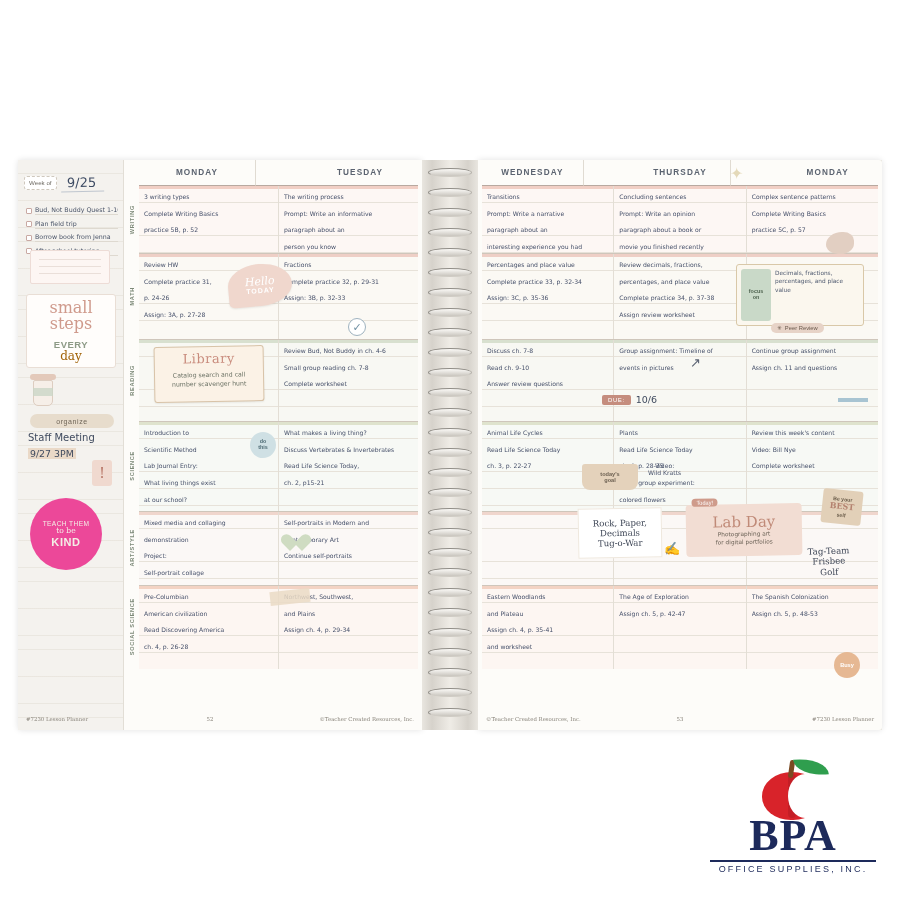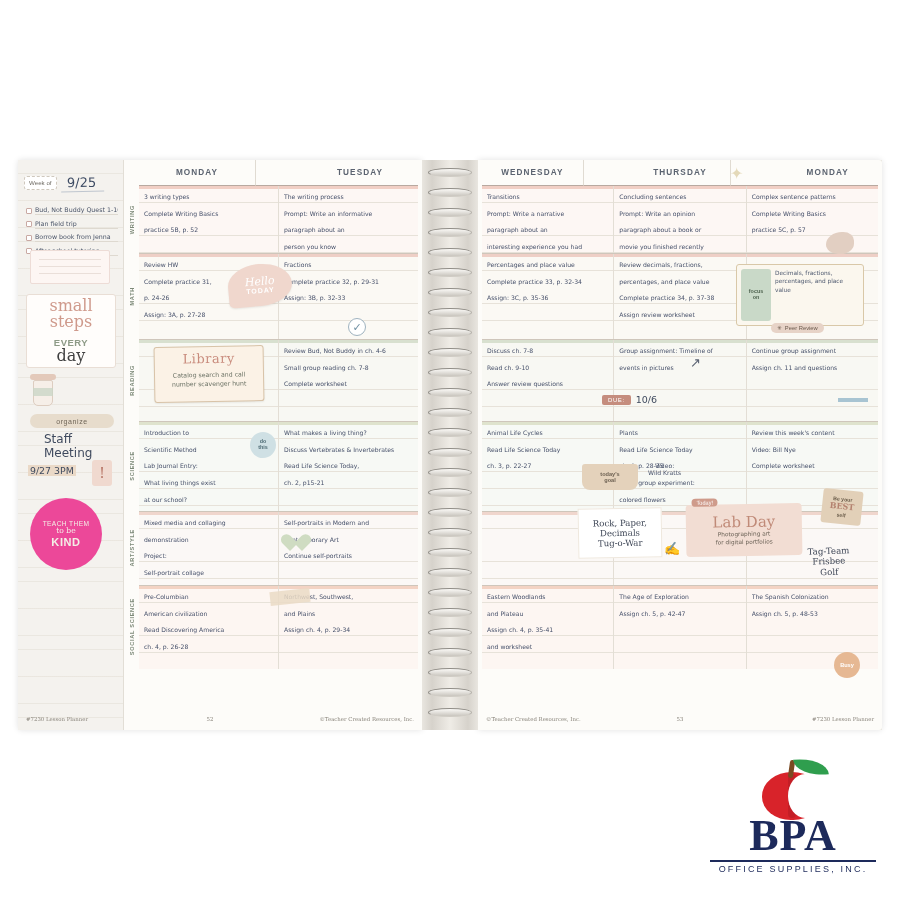--- a/index.html
+++ b/index.html
@@ -94,36 +94,36 @@
   }
   .quote-card {
     position:absolute; left:8px; top:134px; width:90px; height:74px;
     background:#fffdfb; border:1px solid #e9ded5; border-radius:3px;
     display:flex; flex-direction:column; align-items:center; justify-content:center;
     line-height:1.0;
   }
   .q1{ font-family:"DejaVu Serif", serif; font-size:16px; color:#cf9a8c; }
   .q2{ font-family:"DejaVu Serif", serif; font-size:16px; color:#cf9a8c; }
   .q3{ font-family:"Liberation Sans", sans-serif; font-size:9.5px; letter-spacing:.5px; color:#8d9a86; font-weight:bold;margin-top:8px; }
-  .q4{ font-family:"DejaVu Serif", serif; font-size:16px; color:#404040; }
+  .q4{ font-family:"DejaVu Serif", serif; font-size:12px; color:#a16207; }
   .cup {
     position:absolute; left:12px; top:214px; width:26px; height:34px;
   }
   .cup .lid{ position:absolute; left:0; top:0; width:26px; height:6px; background:#e3c9ba; border-radius:3px; }
   .cup .body{ position:absolute; left:3px; top:6px; width:20px; height:26px; background:#f6efe8; border:1px solid #ddcdc0; border-radius:2px 2px 5px 5px; }
   .cup .band{ position:absolute; left:3px; top:14px; width:20px; height:8px; background:#cbd6c6; opacity:.8; }
   .organize {
     position:absolute; left:12px; top:254px; width:84px; height:14px;
     background:#e7dccc; border-radius:7px; display:flex; align-items:center; justify-content:center;
   }
   .organize span{ font-family:"Liberation Sans",sans-serif; font-size:7px; letter-spacing:.6px; color:#6f6557; }
   .meeting {
     position:absolute; left:10px; top:272px; width:90px;
   }
-  .meeting .m1{ font-family:"DejaVu Sans",sans-serif; font-size:12px; color:#3f4a5e;margin-left:16px; }
+  .meeting .m1{ font-family:"DejaVu Sans",sans-serif; font-size:10px; color:#3f4a5e; }
   .meeting .m2{ font-family:"DejaVu Sans",sans-serif; font-size:9.4px; color:#3f4a5e; background:#ead9c7; display:inline-block; padding:0 2px; }
   .exclaim {
     position:absolute; left:74px; top:300px; width:20px; height:26px;
     background:#f0d9cf; border-radius:3px;
   }
   .exclaim span{ position:absolute; left:7px; top:4px; font-family:"DejaVu Serif",serif; font-size:15px; color:#b9796a; }
   .kind {
     position:absolute; left:12px; top:338px; width:72px; height:72px; border-radius:50%;
     background:#ec4899; color:#f4efe6; display:flex; flex-direction:column;
     align-items:center; justify-content:center; line-height:1.12; text-align:center;

